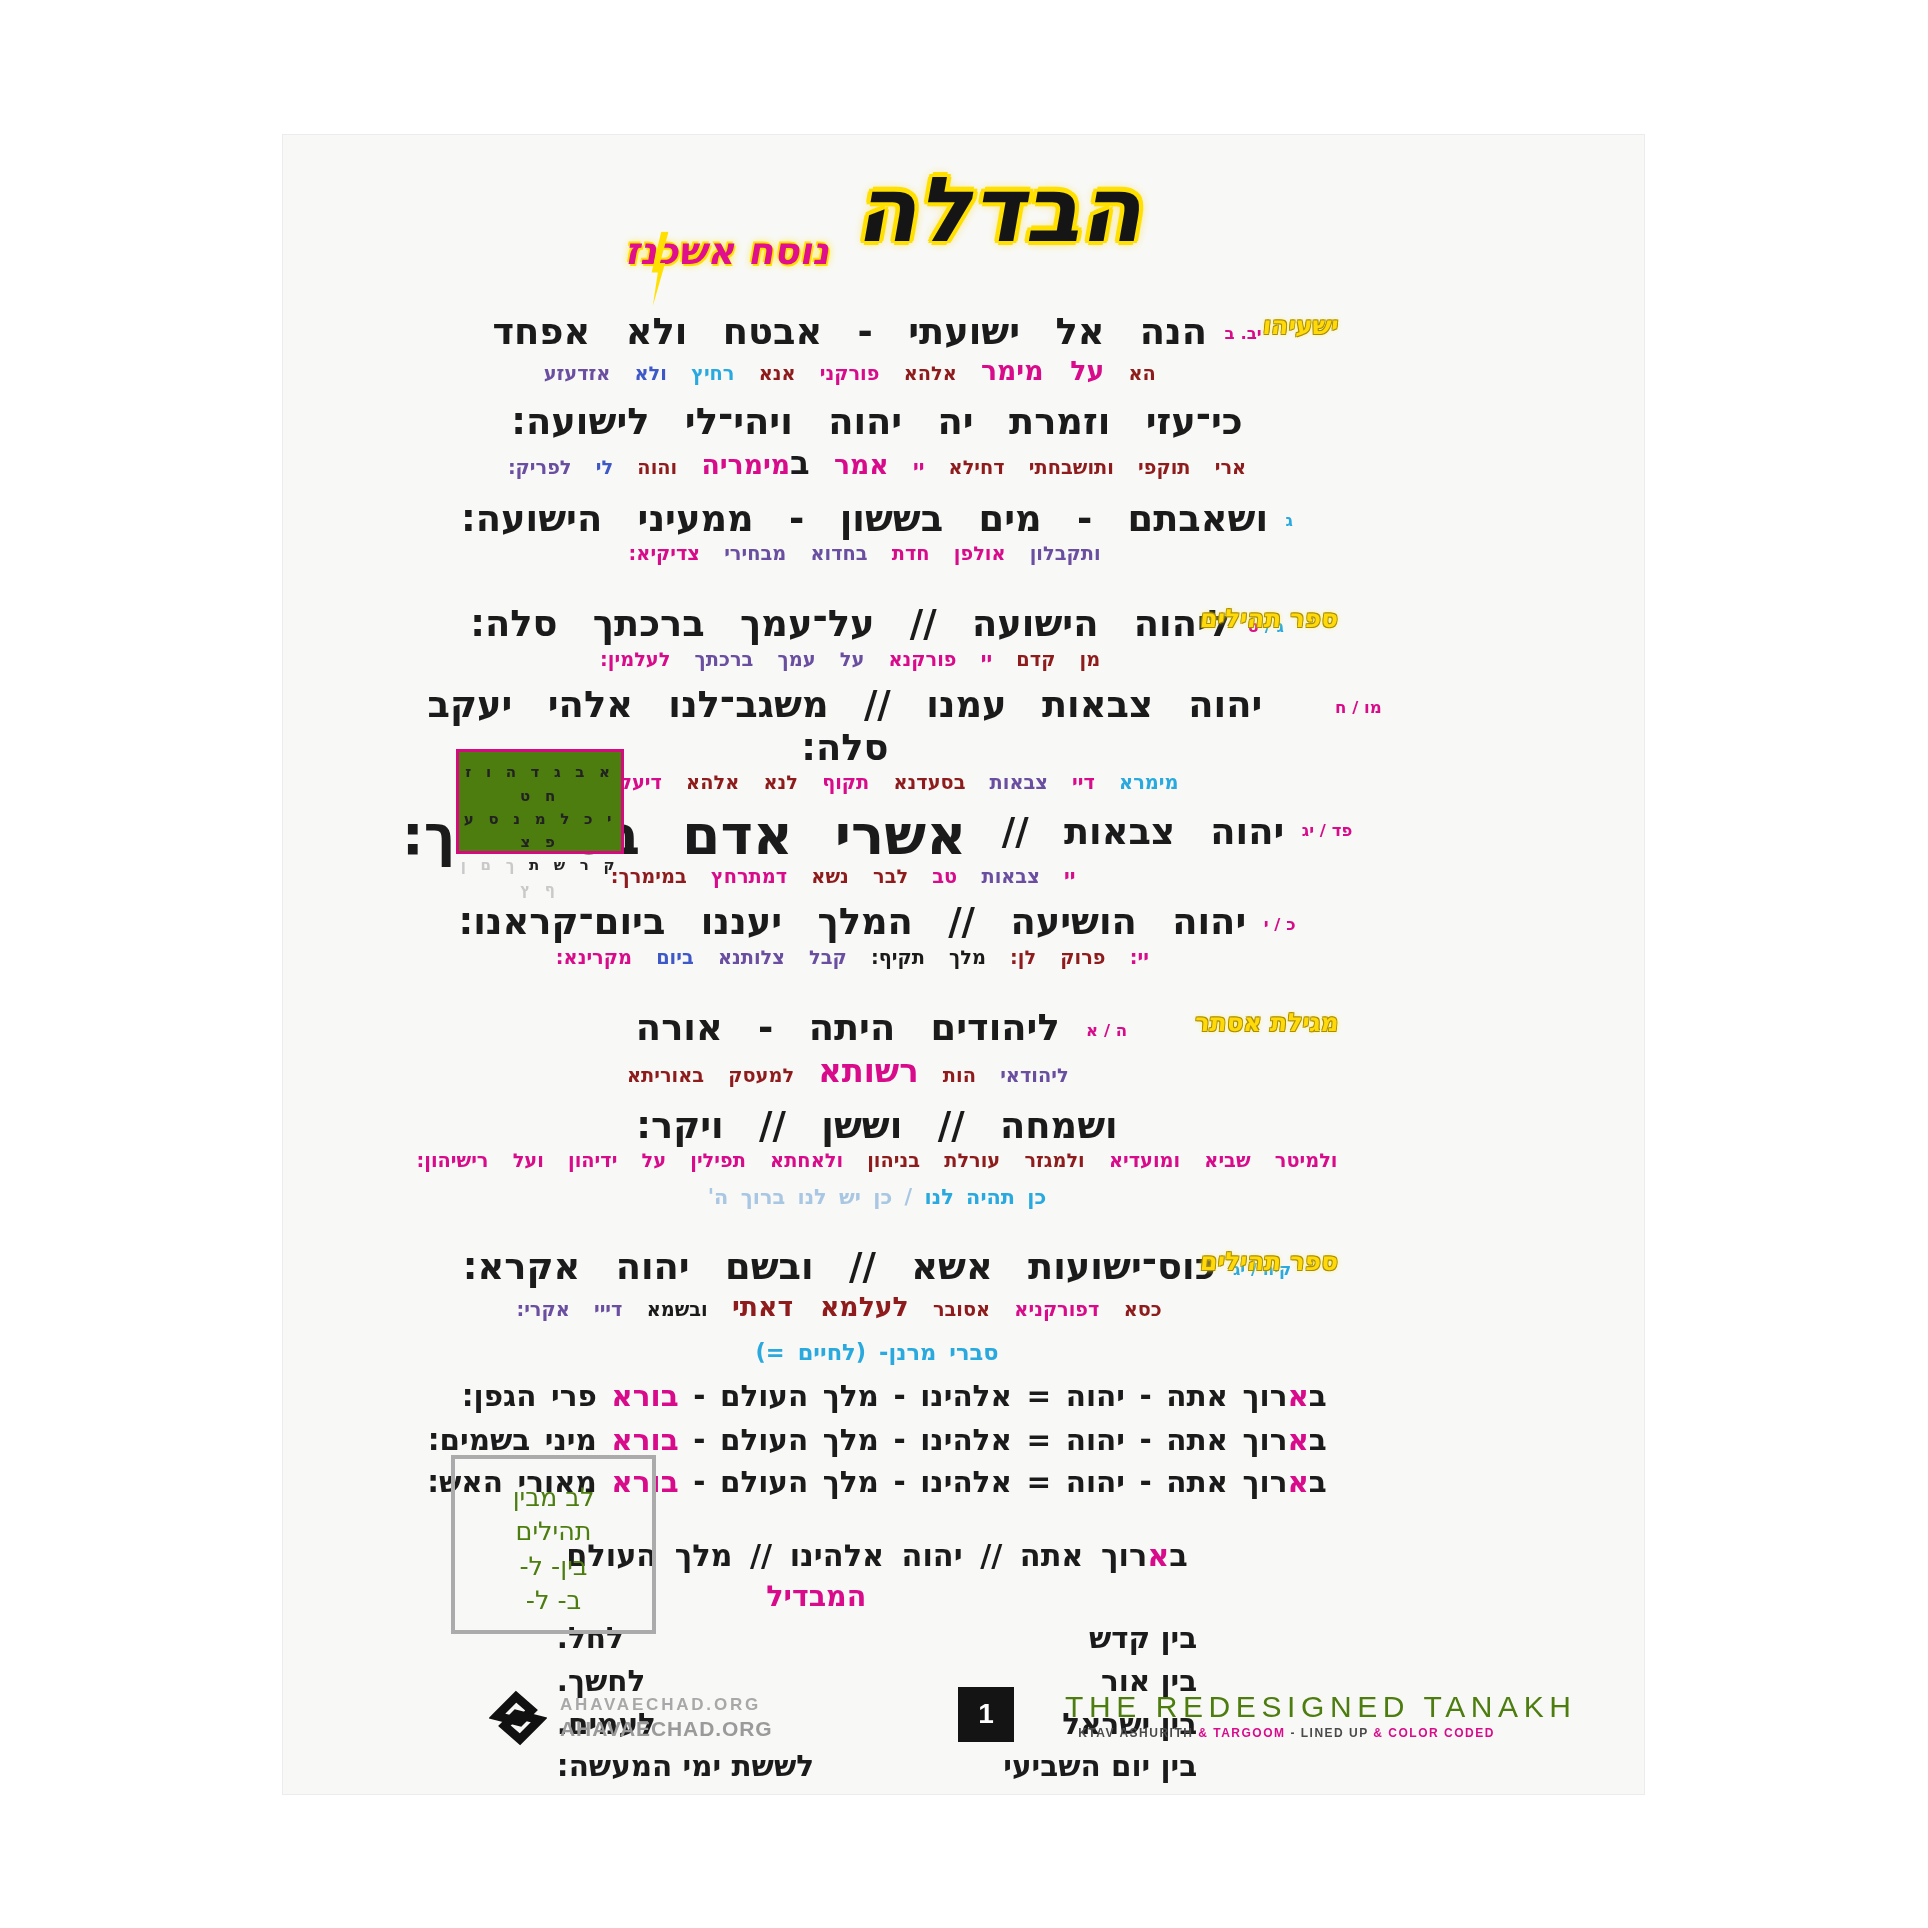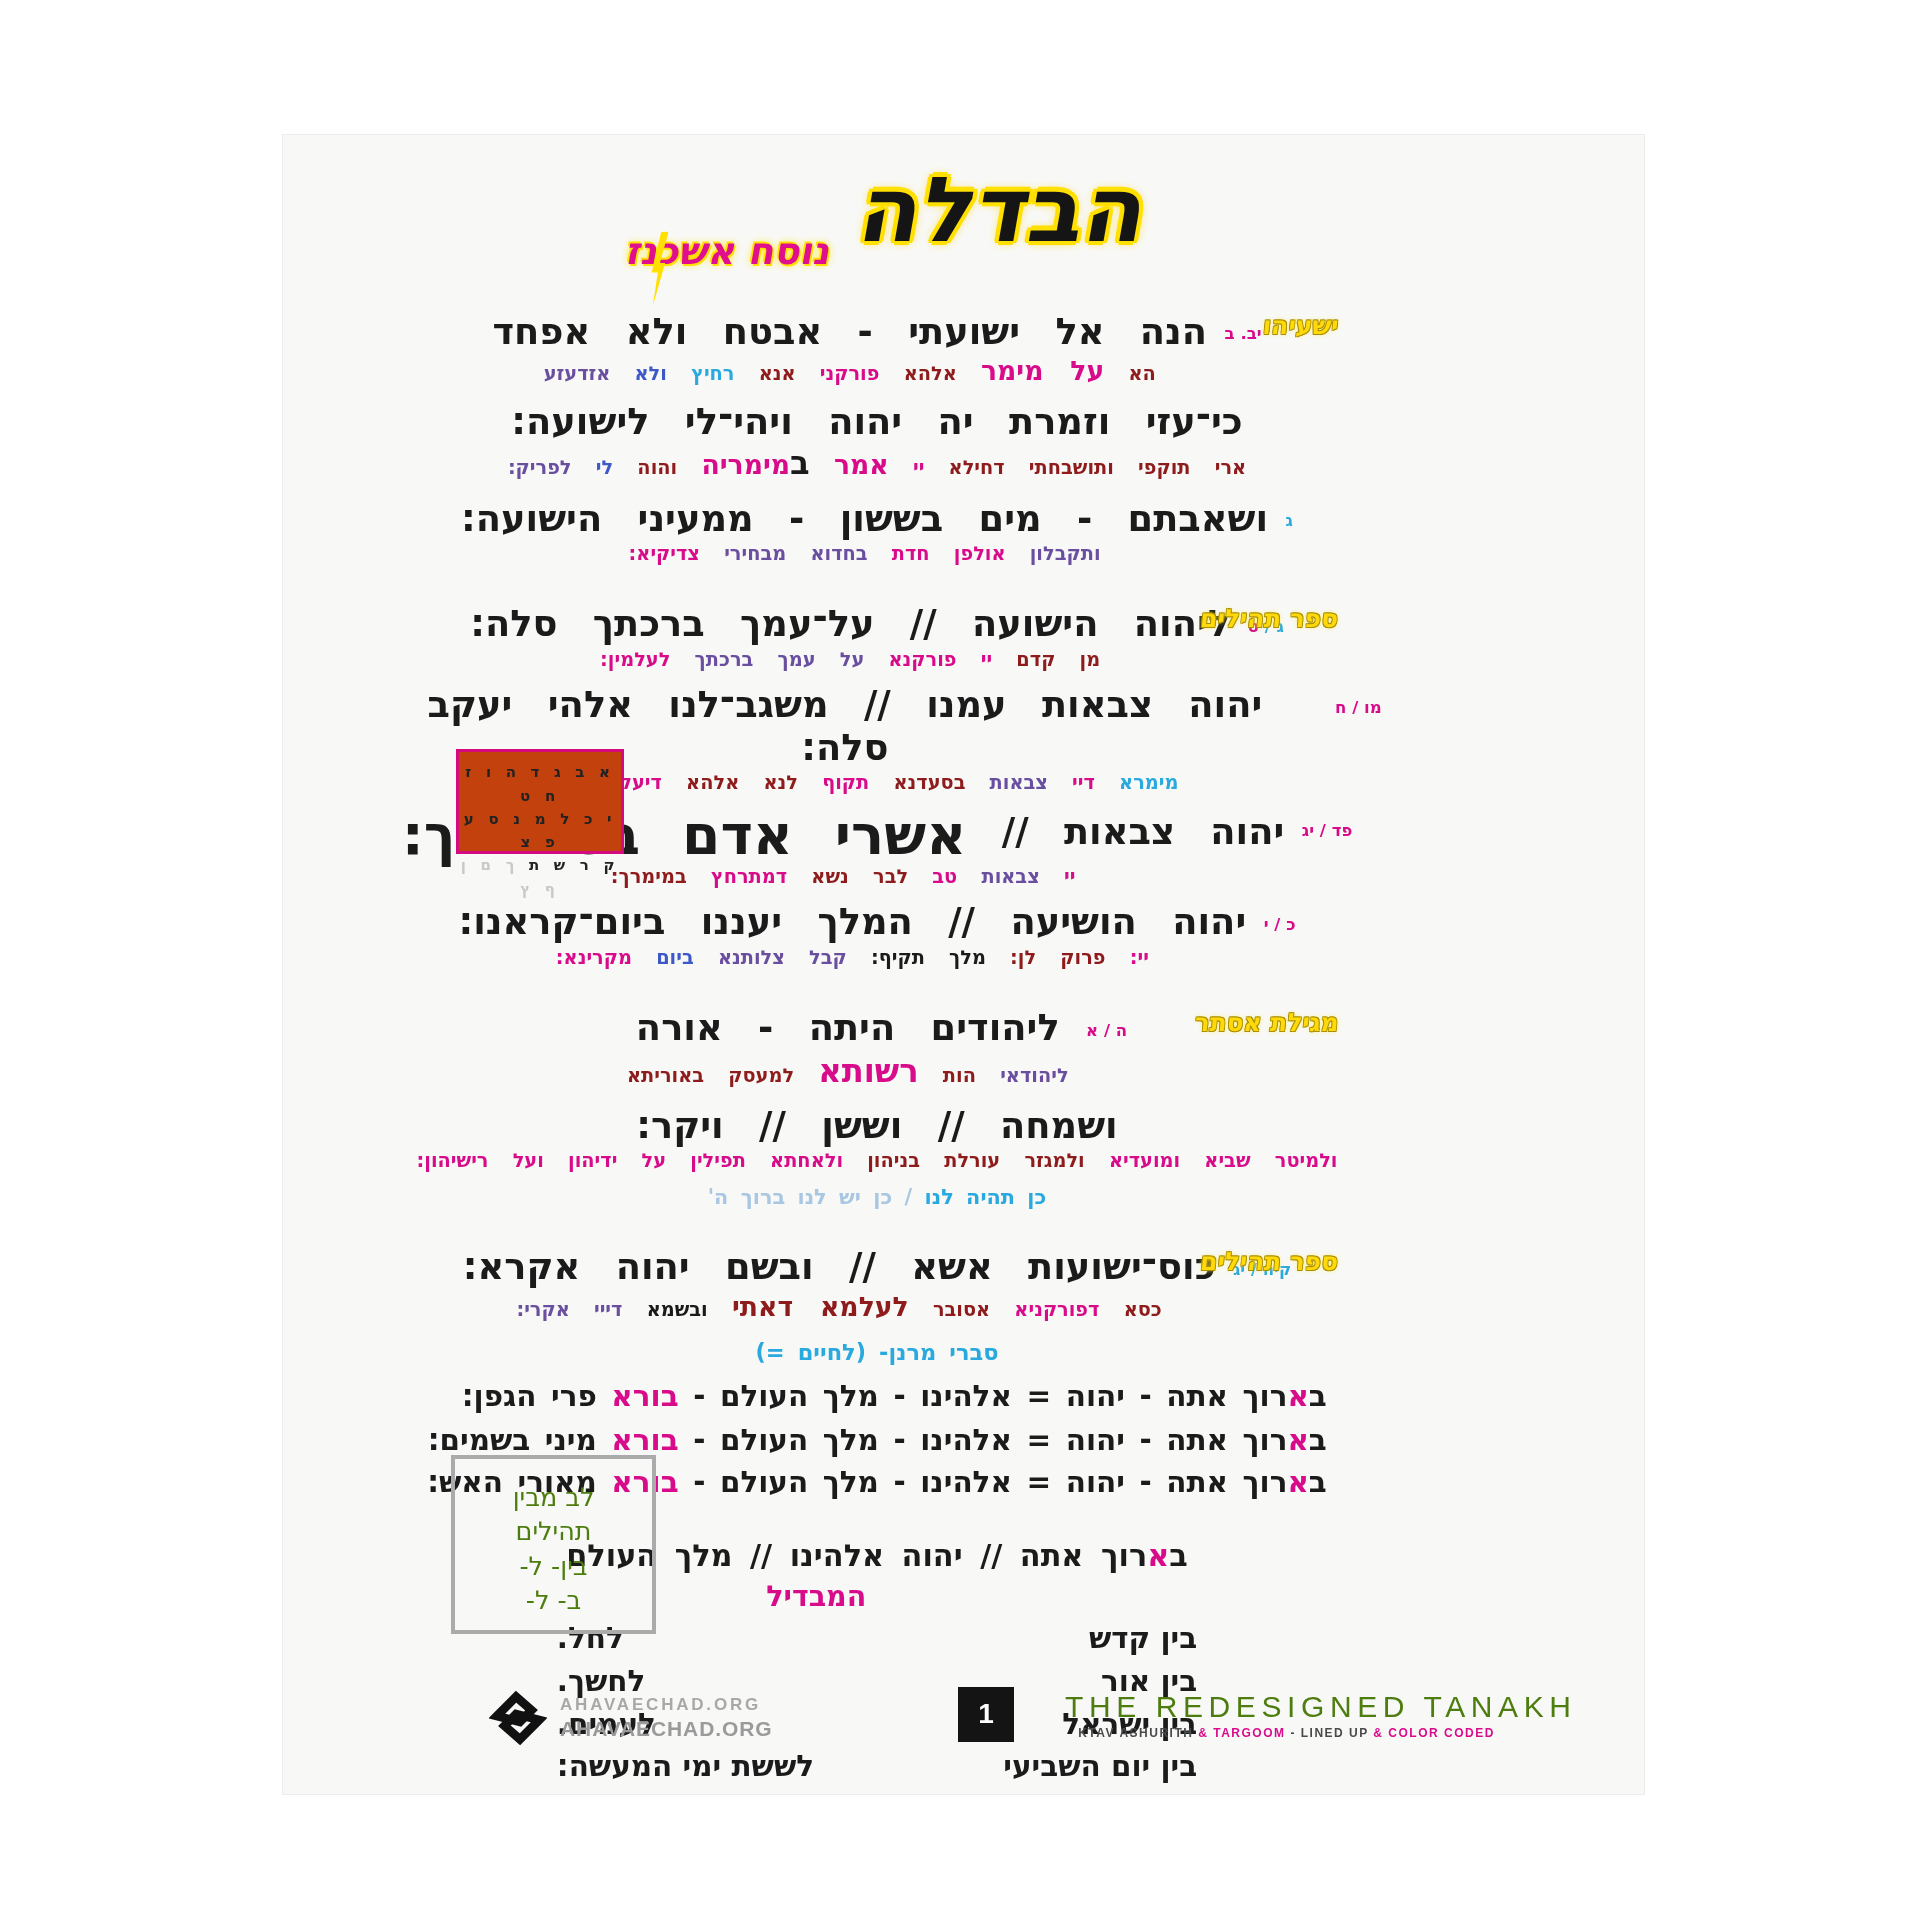--- a/index.html
+++ b/index.html
@@ -44,21 +44,21 @@
   
   .havdalah{margin-top:32px;}
   .hv-line1{font-size:33px;font-weight:700;color:#1b1b1b;word-spacing:7.5px;}
   .hv-line2{font-size:31px;font-weight:800;margin:7.5px 0 5.6px;transform:translateX(-66px);}
   .hv-row{display:flex;direction:rtl;justify-content:center;gap:141px;font-size:32px;font-weight:700;
           color:#1b1b1b;margin:8.5px 0;}
   .hv-r{min-width:254px;text-align:right;white-space:nowrap;}
   .hv-l{min-width:301px;text-align:left;white-space:nowrap;}
 
   
-  .abc-box{position:absolute;left:173px;top:614px;width:168px;height:105px;background:#c2410c;
+  .abc-box{position:absolute;left:173px;top:614px;width:168px;height:105px;background:#4d7c0f;
       border:3.8px solid #d40a7e;box-sizing:border-box;direction:rtl;text-align:center;padding-top:9.4px;}
   .abc-row{font-size:15px;font-weight:700;color:#222;letter-spacing:4.7px;line-height:1.55;}
   .abc-finals{color:#c9c9c9;}
 
   .mem-box{position:absolute;left:168px;top:1320px;width:205px;height:179px;border:4.7px solid #ababab;
       box-sizing:border-box;direction:rtl;text-align:center;padding-top:21px;}
   .mem-line{font-size:25.4px;font-weight:400;color:#4d7c0f;line-height:1.35;}
 
   
   .footer{position:absolute;left:12px;right:0;bottom:45px;height:66px;

